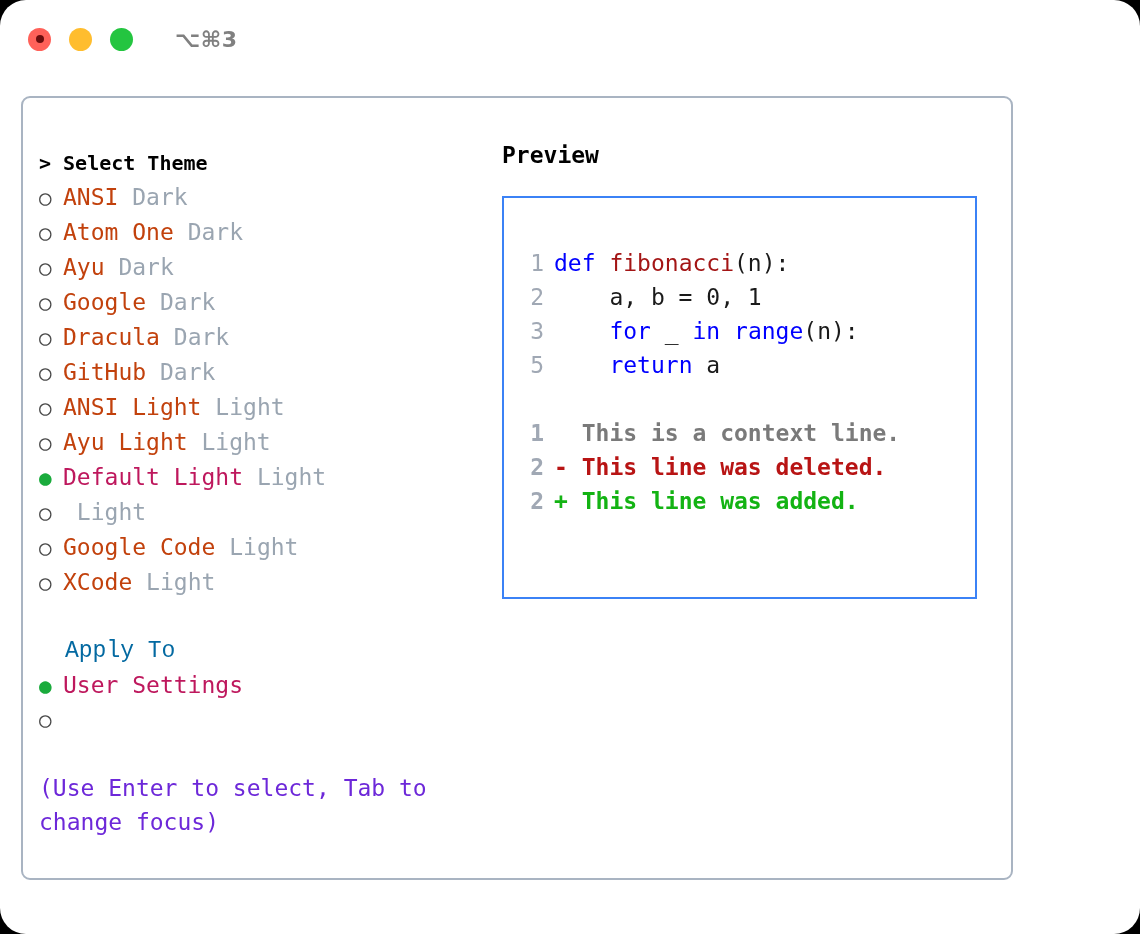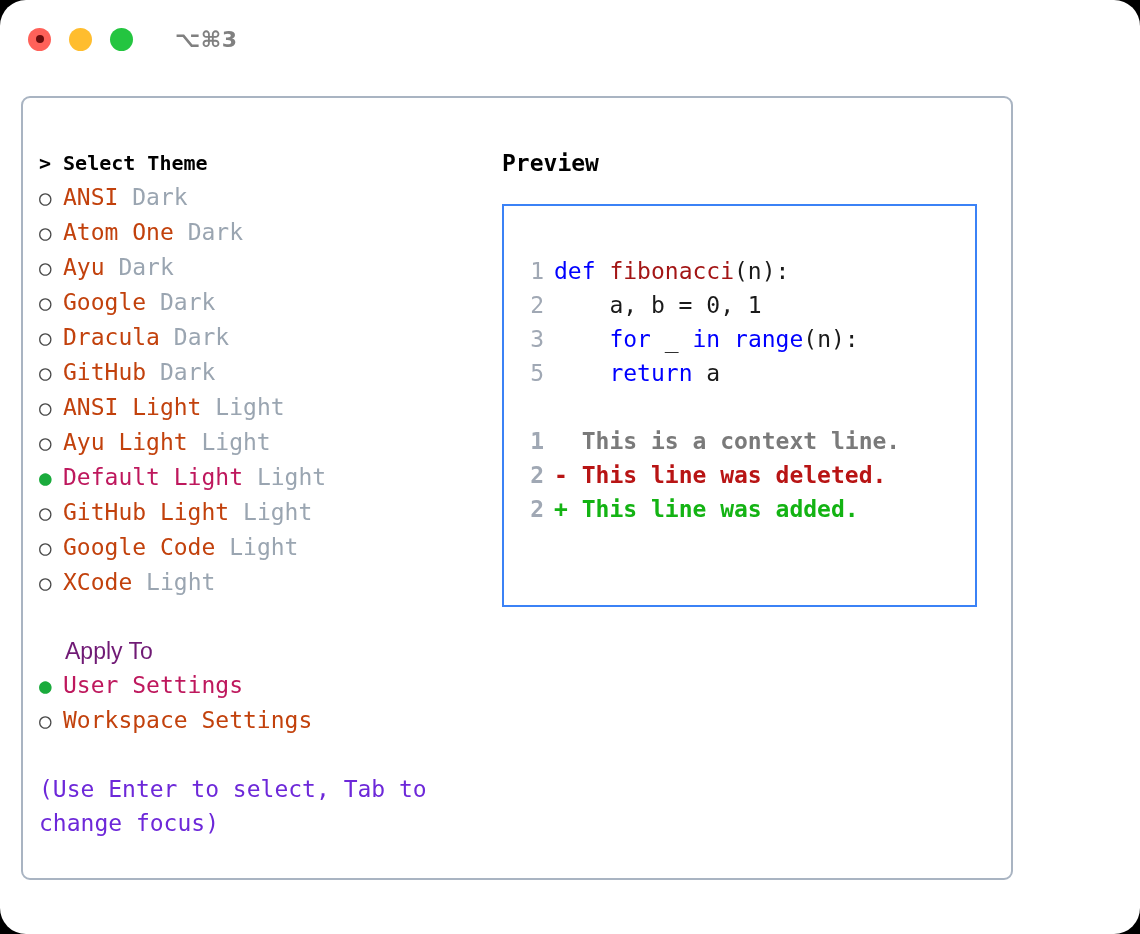--- a/index.html
+++ b/index.html
@@ -122,43 +122,43 @@
     font-size: 21px;
   }
   .bullet.off { color: #4a4a4a; }
   .bullet.on  { color: #1aab3c; }
 
   .opt-label        { color: #c2410c; }
   .opt-label.sel    { color: #be185d; }
   .opt-tag          { color: #9aa5b1; }
 
   .section-label {
-    font-family: Liberation Sans, sans-serif;
-    font-size: 23px;
-    line-height: 34px;
-    white-space: pre;
-    color: #701a75;
+    font-family: Liberation Mono, monospace;
+    font-size: 23px;
+    line-height: 34px;
+    white-space: pre;
+    color: #0369a1;
     padding-left: 26px;
   }
 
   .spacer-line { height: 34px; }
 
   #hint {
     font-family: "DejaVu Sans Mono", monospace;
     font-size: 23px;
     line-height: 34px;
     color: #6d28d9;
     width: 410px;
   }
 
   
   #right-col {
     position: absolute;
     left: 479px;
-    top: 48px;
+    top: 40px;
     width: 490px;
   }
 
   #preview-header {
     font-family: "DejaVu Sans Mono", monospace;
     font-size: 23px;
     line-height: 34px;
     font-weight: bold;
     color: #000000;
     white-space: pre;
@@ -231,32 +231,32 @@
         <div id="theme-list">
             <div class="opt-row"><span class="bullet off">○</span><span class="opt-label">ANSI</span><span> </span><span class="opt-tag">Dark</span></div>
             <div class="opt-row"><span class="bullet off">○</span><span class="opt-label">Atom One</span><span> </span><span class="opt-tag">Dark</span></div>
             <div class="opt-row"><span class="bullet off">○</span><span class="opt-label">Ayu</span><span> </span><span class="opt-tag">Dark</span></div>
             <div class="opt-row"><span class="bullet off">○</span><span class="opt-label">Google</span><span> </span><span class="opt-tag">Dark</span></div>
             <div class="opt-row"><span class="bullet off">○</span><span class="opt-label">Dracula</span><span> </span><span class="opt-tag">Dark</span></div>
             <div class="opt-row"><span class="bullet off">○</span><span class="opt-label">GitHub</span><span> </span><span class="opt-tag">Dark</span></div>
             <div class="opt-row"><span class="bullet off">○</span><span class="opt-label">ANSI Light</span><span> </span><span class="opt-tag">Light</span></div>
             <div class="opt-row"><span class="bullet off">○</span><span class="opt-label">Ayu Light</span><span> </span><span class="opt-tag">Light</span></div>
             <div class="opt-row"><span class="bullet on">●</span><span class="opt-label sel">Default Light</span><span> </span><span class="opt-tag">Light</span></div>
-            <div class="opt-row"><span class="bullet off">○</span><span class="opt-label">GitHub Light</span><span> </span><span class="opt-tag">Light</span></div>
+            <div class="opt-row"><span class="bullet off">○</span><span> </span><span class="opt-tag">Light</span></div>
             <div class="opt-row"><span class="bullet off">○</span><span class="opt-label">Google Code</span><span> </span><span class="opt-tag">Light</span></div>
             <div class="opt-row"><span class="bullet off">○</span><span class="opt-label">XCode</span><span> </span><span class="opt-tag">Light</span></div>
           </div>
 
         <div class="spacer-line"></div>
 
         <div class="section-label">Apply To</div>
 
         <div id="apply-list">
             <div class="opt-row"><span class="bullet on">●</span><span class="opt-label sel">User Settings</span></div>
-            <div class="opt-row"><span class="bullet off">○</span><span class="opt-label">Workspace Settings</span></div>
+            <div class="opt-row"><span class="bullet off">○</span></div>
           </div>
 
         <div class="spacer-line"></div>
 
         <div id="hint">(Use Enter to select, Tab to change focus)</div>
       </div>
 
       <div id="right-col">
         <div id="preview-header">Preview</div>
 

